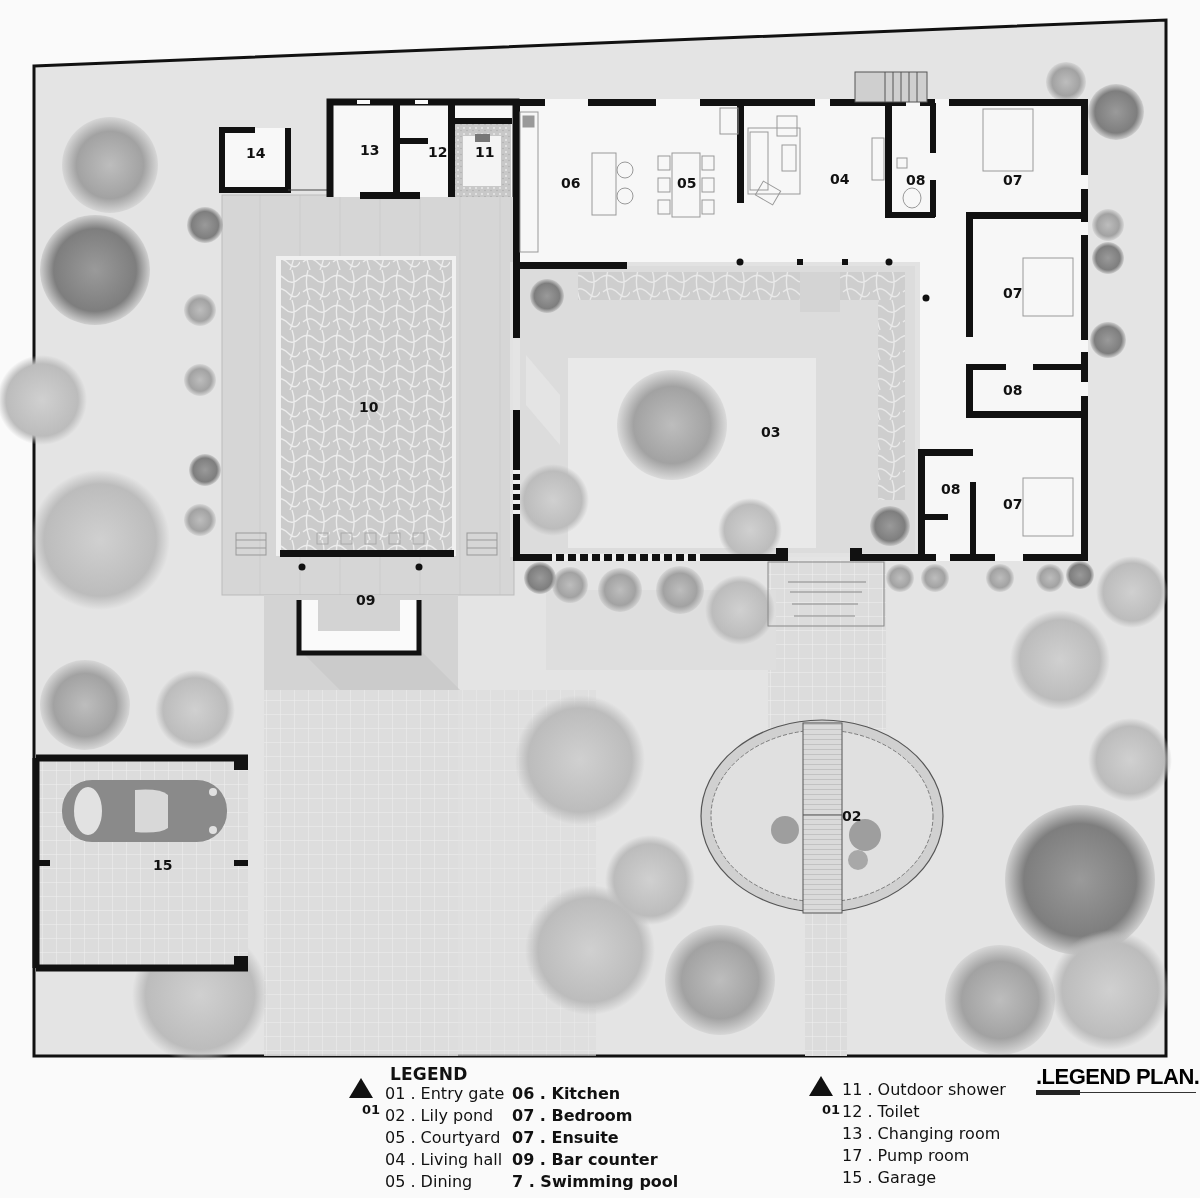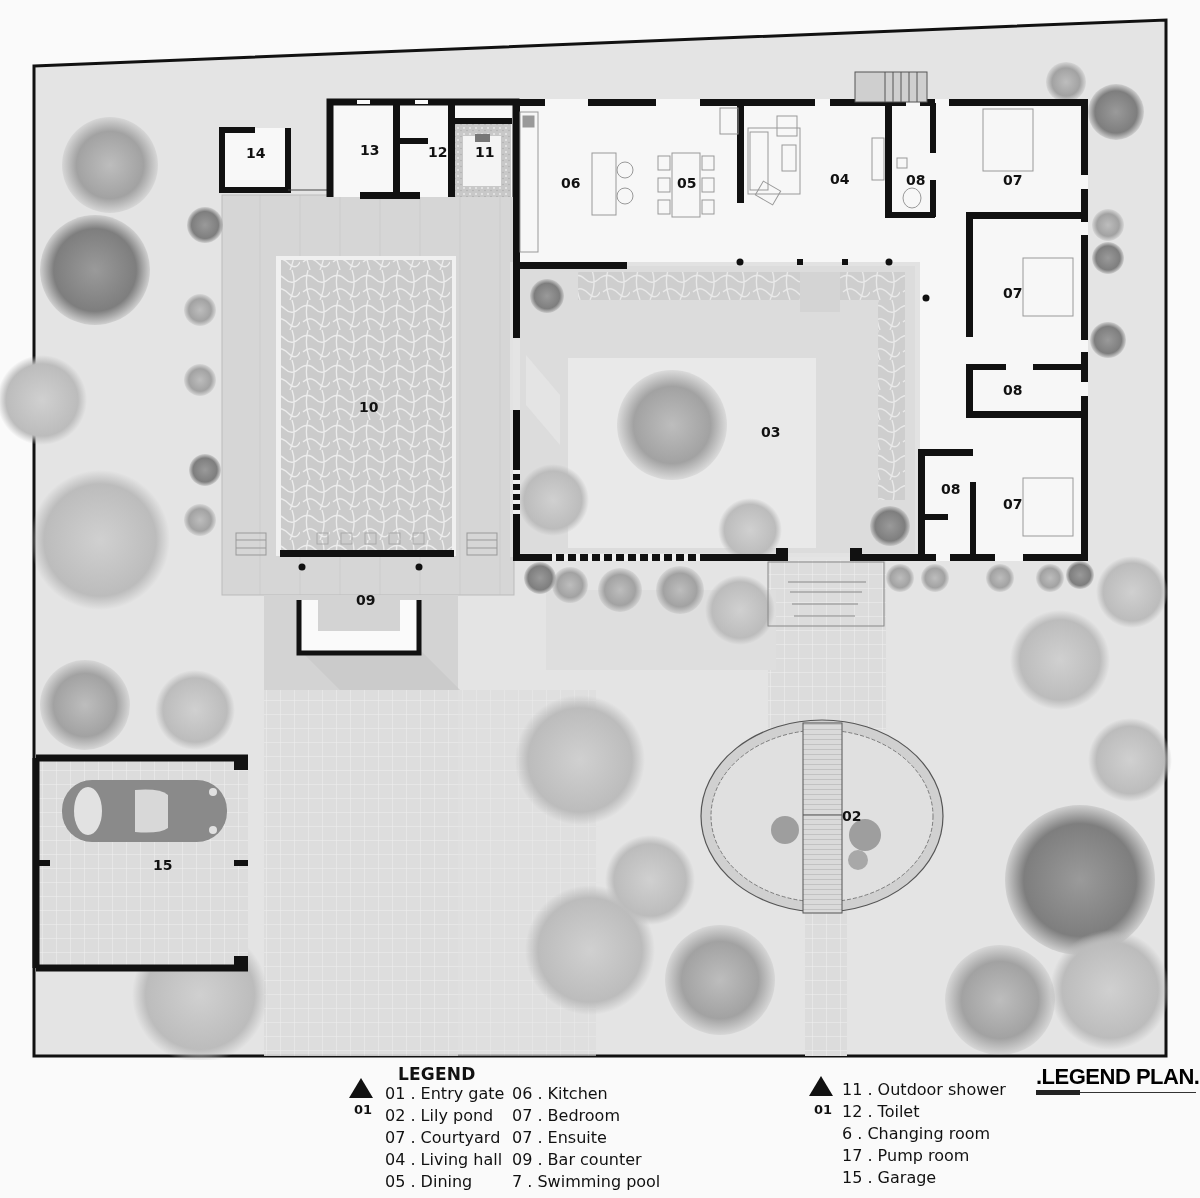--- a/index.html
+++ b/index.html
@@ -1,22 +1,22 @@
 <!DOCTYPE html>
 <html><head>
 <meta charset="utf-8">
 <style>
   html,body{margin:0;padding:0;background:#fafafa;}
   body{width:1200px;height:1198px;position:relative;overflow:hidden;font-family:"Liberation Sans",sans-serif;}
   #plan{position:absolute;left:0;top:0;}
   .lbl{font-family:"DejaVu Sans",sans-serif;font-weight:bold;font-size:14px;fill:#111;}
   .legend{position:absolute;font-family:"DejaVu Sans",sans-serif;color:#111;}
-  .legend-title{position:absolute;left:398px;top:1064px;font-size:17px;font-weight:bold;letter-spacing:0.2px;}
+  .legend-title{position:absolute;left:390px;top:1064px;font-size:17px;font-weight:bold;letter-spacing:0.2px;}
   .tri{position:absolute;width:0;height:0;border-left:12px solid transparent;border-right:12px solid transparent;border-bottom:20px solid #111;}
-  .north-num{position:absolute;font-size:13px;font-weight:bold;}
+  .north-num{position:absolute;font-size:13px;font-weight:bold;margin-left:8px;}
   .col{position:absolute;font-size:16px;line-height:22px;}
   .col div{white-space:nowrap;}
   .title{position:absolute;left:1036px;top:1064px;font-size:22px;font-weight:bold;letter-spacing:-0.5px;}
   .title-bar{position:absolute;left:1036px;top:1092px;width:160px;height:1px;background:#333;}
   .title-bar-thick{position:absolute;left:1036px;top:1090px;width:44px;height:5px;background:#222;}
 </style>
 </head>
 <body>
 
 <svg id="plan" width="1200" height="1060" viewBox="0 0 1200 1060" xmlns="http://www.w3.org/2000/svg">
@@ -350,38 +350,38 @@
 </svg>
 
 <div class="legend">
   <div class="tri" style="left:349px;top:1078px;"></div>
   <div class="north-num" style="left:354px;top:1102px;">01</div>
   <div class="legend-title">LEGEND</div>
 
   <div class="col" style="left:385px;top:1083px;">
     <div>01 . Entry gate</div>
     <div>02 . Lily pond</div>
-    <div>07 . Courtyard</div>
+    <div>05 . Courtyard</div>
     <div>04 . Living hall</div>
     <div>05 . Dining</div>
   </div>
-  <div class="col" style="left:512px;top:1083px;">
+  <div class="col" style="left:512px;top:1083px;font-weight:bold;">
     <div>06 . Kitchen</div>
     <div>07 . Bedroom</div>
     <div>07 . Ensuite</div>
     <div>09 . Bar counter</div>
     <div>7 . Swimming pool</div>
   </div>
 
   <div class="tri" style="left:809px;top:1076px;"></div>
   <div class="north-num" style="left:814px;top:1102px;">01</div>
   <div class="col" style="left:842px;top:1079px;">
     <div>11 . Outdoor shower</div>
     <div>12 . Toilet</div>
-    <div>6 . Changing room</div>
+    <div>13 . Changing room</div>
     <div>17 . Pump room</div>
     <div>15 . Garage</div>
   </div>
 </div>
 
 <div class="title">.LEGEND PLAN.</div>
 <div class="title-bar"></div>
 <div class="title-bar-thick"></div>
 
 </body></html>

